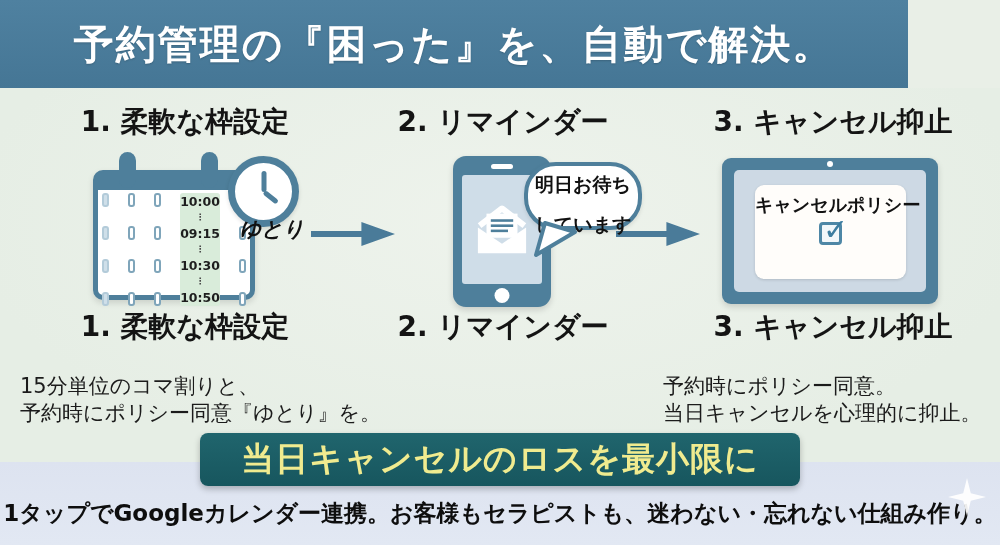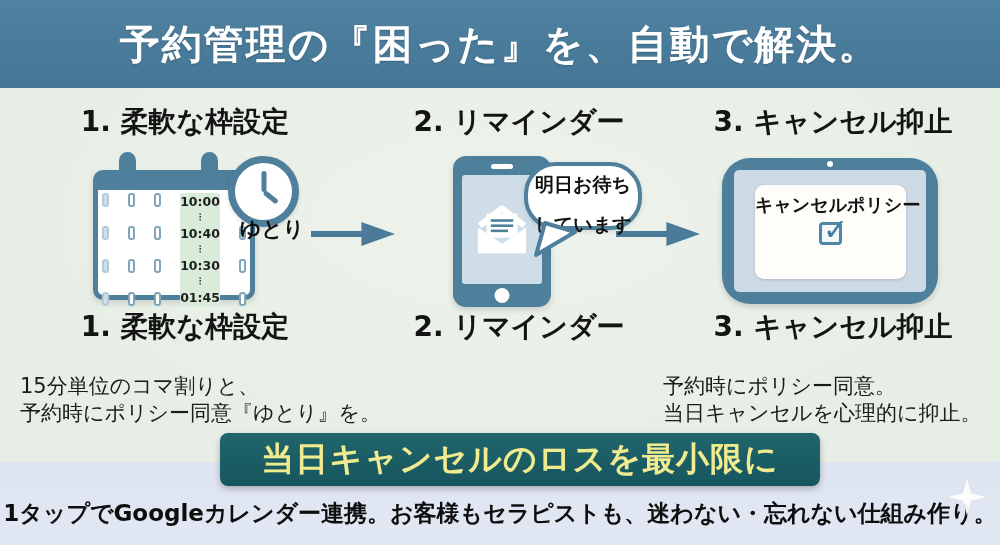--- a/index.html
+++ b/index.html
@@ -4,21 +4,21 @@
 <style>
   * { margin:0; padding:0; box-sizing:border-box; }
   html,body { width:1000px; height:545px; }
   body {
     position:relative; overflow:hidden;
     font-family:"DejaVu Sans","Liberation Sans",sans-serif;
     background:#e9efe7;
   }
   
   .header {
-    position:absolute; left:0; top:0; width:1000px; height:88px;
+    position:absolute; left:0; top:0; width:908px; height:88px;
     background:linear-gradient(180deg,#4f81a0 0%,#457695 100%);
     display:flex; align-items:center; justify-content:center; z-index:2;font-family:Liberation Serif, serif;
   }
   .header-title {
     color:#ffffff; font-size:40px; font-weight:700; letter-spacing:2px;
     text-shadow:0 1px 2px rgba(0,0,0,.18); white-space:nowrap;
   }
   
   .main-band {
     position:absolute; left:0; top:88px; width:1000px; height:374px;
@@ -33,21 +33,21 @@
     position:absolute; text-align:center; color:#141414;
     font-weight:800; font-size:28px; line-height:34px; white-space:nowrap; z-index:3;
   }
   .step-heading { top:105px; }
   .step-subheading { top:310px; }
   .step-desc {
     position:absolute; top:353px; text-align:left; color:#1b1b1b;
     font-size:21px; line-height:27px; font-weight:500; white-space:nowrap; z-index:3;margin-top:20px;
   }
   .pos1 { left:20px;  width:330px; }
-  .pos2 { left:354px; width:330px; }
+  .pos2 { left:338px; width:330px; }
   .pos3 { left:663px; width:340px; }
   
   .ring { position:absolute; width:17px; height:36px; background:#4e7f9b; border-radius:9px; z-index:3; }
   .cal-body {
     position:absolute; left:93px; top:170px; width:162px; height:130px;
     background:#ffffff; border:5px solid #4e7f9b; border-top:20px solid #4e7f9b;
     border-radius:10px; box-shadow:0 3px 6px rgba(0,0,0,.13); z-index:2;
   }
   .cal-grid {
     position:absolute; left:4px; top:3px; width:144px; height:113px;
@@ -65,21 +65,21 @@
   .slot-dots { font-size:9px; line-height:7px; color:#4a4a4a; font-weight:700; }
   .clock {
     position:absolute; left:228px; top:156px; width:71px; height:71px; border-radius:50%;
     background:#ffffff; border:7px solid #4e7f9b; z-index:4; box-shadow:0 2px 4px rgba(0,0,0,.12);
   }
   .hand { position:absolute; left:50%; bottom:50%; width:5px; background:#4e7f9b; border-radius:3px; transform-origin:50% 100%; }
   .hand.minute { height:21px; transform:translateX(-50%) rotate(0deg); }
   .hand.hour   { height:17px; transform:translateX(-50%) rotate(128deg); }
   .clock-label {
     position:absolute; left:237px; top:215px; width:70px; text-align:center;
-    font-size:21px; font-weight:800; color:#111; z-index:5; white-space:nowrap;
+    font-size:21px; font-weight:800; color:#111; z-index:5; white-space:nowrap;font-style:italic;
   }
   
   .arrow {
     position:absolute; top:222px; width:84px; height:24px; background:#4a7b99; z-index:3;
     clip-path:polygon(0 37%, 60% 37%, 60% 0, 100% 50%, 60% 100%, 60% 63%, 0 63%);
   }
   
   .phone {
     position:absolute; left:453px; top:156px; width:98px; height:151px;
     background:#4e7f9b; border-radius:13px; box-shadow:0 3px 6px rgba(0,0,0,.15); z-index:2;
@@ -93,40 +93,40 @@
     position:absolute; left:524px; top:162px; width:118px; height:68px;
     background:#ffffff; border:4px solid #4e7f9b; border-radius:32px; z-index:5;
     display:flex; flex-direction:column; align-items:center; justify-content:center;
     box-shadow:0 2px 4px rgba(0,0,0,.1);
   }
   .bubble-line { font-size:19px; font-weight:800; color:#111; line-height:24px; white-space:nowrap;margin-top:16px; }
   .bubble-tail { position:absolute; left:533px; top:221px; z-index:6; }
   
   .tablet {
     position:absolute; left:722px; top:158px; width:216px; height:146px;
-    background:#4e7f9b; border-radius:28px; box-shadow:0 3px 6px rgba(0,0,0,.15); z-index:2;
+    background:#4e7f9b; border-radius:9px; box-shadow:0 3px 6px rgba(0,0,0,.15); z-index:2;
   }
   .tablet-screen { position:absolute; inset:12px; background:#cdd9e4; border-radius:5px; }
   .tablet-camera { position:absolute; top:3px; left:50%; transform:translateX(-50%); width:6px; height:6px; border-radius:50%; background:#ffffff; }
   .policy-card {
     position:absolute; left:21px; right:20px; top:15px; bottom:13px;
     background:#fffdfa; border-radius:9px; box-shadow:0 1px 3px rgba(0,0,0,.14);
     text-align:center; padding-top:8px;
   }
   .policy-line { font-size:18px; font-weight:800; color:#121212; line-height:23px; white-space:nowrap; }
   .agree-row { display:flex; align-items:center; justify-content:center; gap:10px; margin-top:6px; }
   .checkbox { position:relative; width:23px; height:23px; border:3px solid #4e87a6; border-radius:4px; background:#f2f7fa; }
   .checkmark { position:absolute; left:1px; top:-13px; font-size:30px; font-weight:900; color:#3d7da0; }
   .agree-label { font-size:25px; font-weight:800; color:#111; white-space:nowrap; }
   
   .banner {
     position:absolute; left:200px; top:433px; width:600px; height:53px;
     background:linear-gradient(180deg,#20656d 0%,#17565e 100%);
     border-radius:8px; display:flex; align-items:center; justify-content:center;
-    z-index:6; box-shadow:0 3px 6px rgba(0,0,0,.25);margin-left:20px;
+    z-index:6; box-shadow:0 3px 6px rgba(0,0,0,.25);
   }
   .banner-text { color:#f0eb8f; font-size:33px; font-weight:800; letter-spacing:1px; white-space:nowrap; }
   .footer-text {
     position:absolute; left:0; top:498px; width:1000px; text-align:center;
     font-size:23px; font-weight:600; color:#0e0e0e; z-index:7; white-space:nowrap;
   }
   .sparkle {
     position:absolute; left:948px; top:478px; width:38px; height:38px; z-index:8;
     background:rgba(255,255,255,.92);
     clip-path:polygon(50% 0%, 60% 40%, 100% 50%, 60% 60%, 50% 100%, 40% 60%, 0% 50%, 40% 40%);
@@ -147,25 +147,25 @@
 <div class="step-heading pos3">3. キャンセル抑止</div>
 
 <div>
   <div class="ring" style="left:119px; top:152px;"></div>
   <div class="ring" style="left:201px; top:152px;"></div>
   <div class="cal-body">
     <div class="cal-grid">
       <div class="strip">
         <span class="slot-time">10:00</span>
         <span class="slot-dots">⋮</span>
-        <span class="slot-time">10:40</span>
+        <span class="slot-time">09:15</span>
         <span class="slot-dots">⋮</span>
         <span class="slot-time">10:30</span>
         <span class="slot-dots">⋮</span>
-        <span class="slot-time">01:45</span>
+        <span class="slot-time">10:50</span>
       </div>
       <div class="cell c1"></div>
       <div class="cell"></div>
       <div class="cell"></div>
       <div class="cell"></div>
       <div class="cell c1"></div>
       <div class="cell"></div>
       <div class="cell"></div>
       <div class="cell"></div>
       <div class="cell c1"></div>

